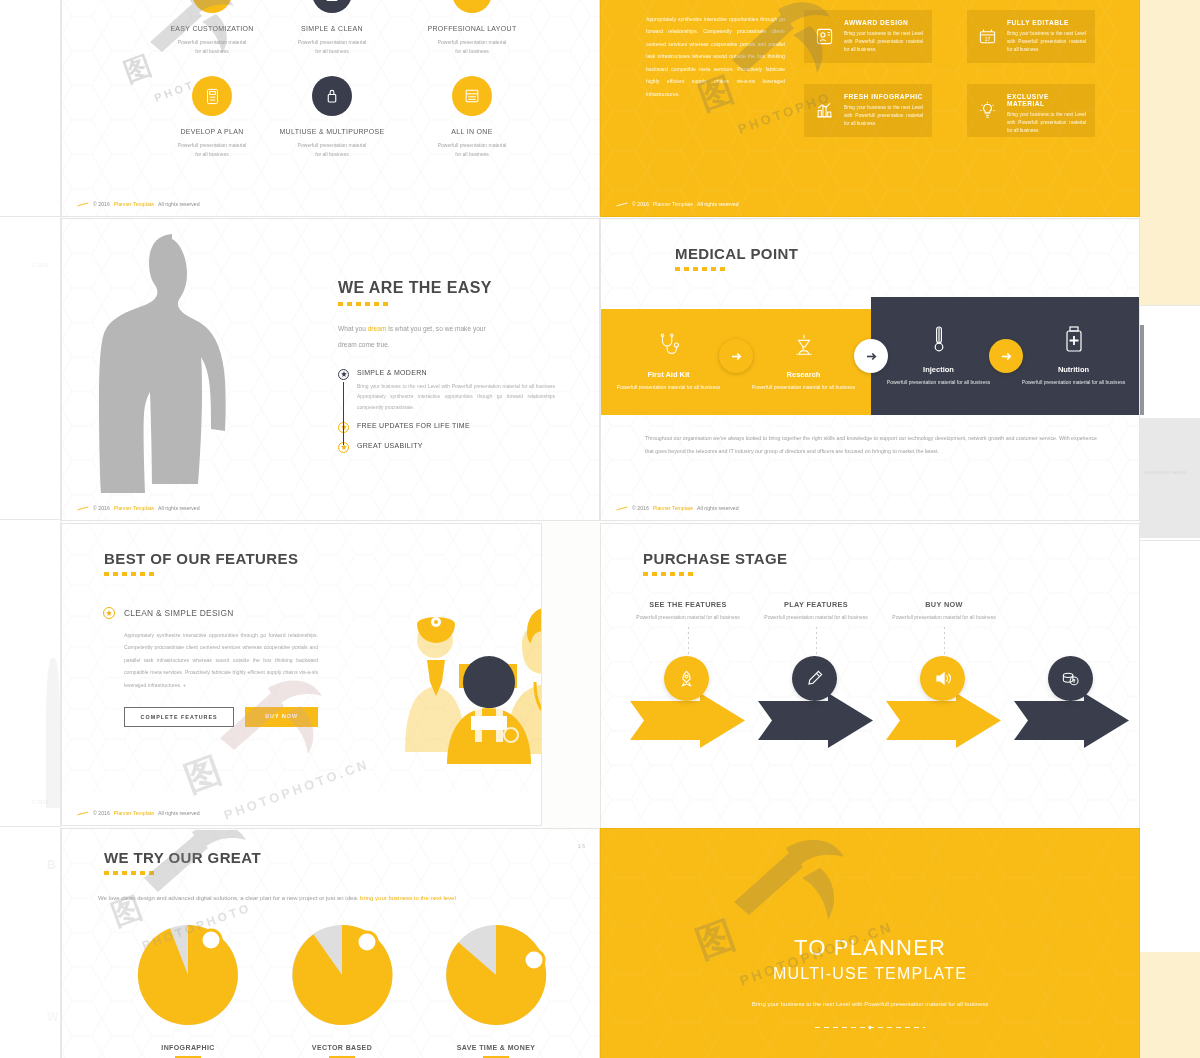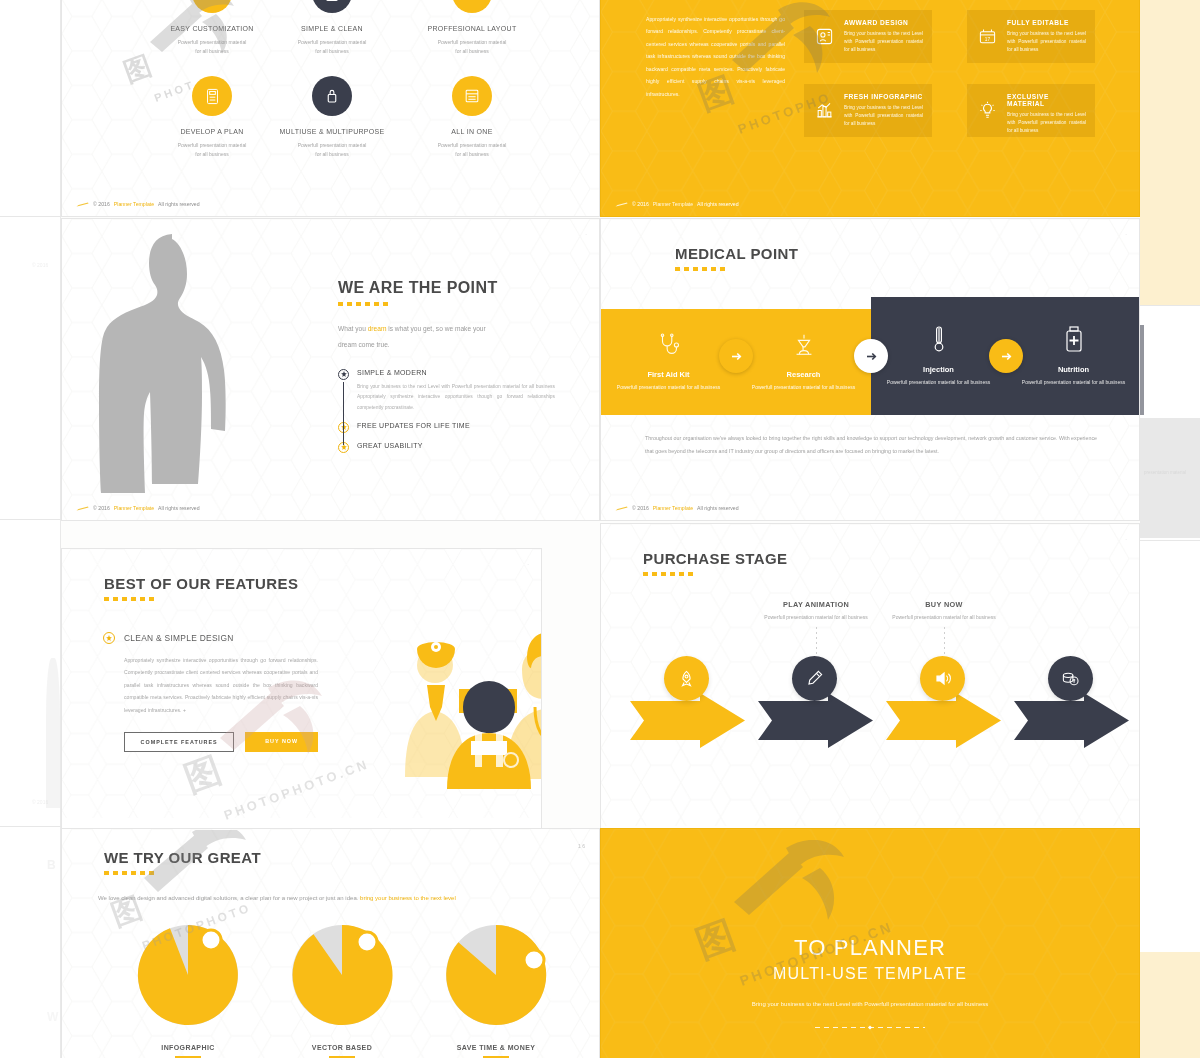--- a/index.html
+++ b/index.html
@@ -314,21 +314,21 @@
   <div class="slide" style="left:61px;top:218px;width:539px;height:303px;">
     <svg class="hexbg" viewBox="0 0 539 303" preserveAspectRatio="none">
       <rect width="539" height="303" fill="url(#hx1)"></rect>
     </svg>
 
     <svg style="position:absolute;left:32px;top:12px;width:175px;height:262px;" viewBox="0 0 175 262">
       <path fill="#b6b6b6" d="M78 3c-17 1-23 14-23 29 0 9 2 17 6 22 2 3 3 6 2 10-2 6-9 9-20 13-16 6-27 12-32 23-5 10-6 40-6 70 0 40 1 78 2 92h44c-1-30-2-60-1-80 1-10 3-16 6-21 1 28 2 70 2 92h46c2-26 4-60 4-90 0-12 0-26-1-37 5 8 8 19 9 33 1 11 1 26 1 39l14 2c1-20 1-45-1-61-3-24-11-40-25-48-9-5-17-8-20-14-2-4-1-7 1-10 4-6 7-14 7-24 0-17-7-31-15-35-4-3-8-5-0-0z"></path>
     </svg>
 
     <div style="position:absolute;left:276px;top:60px;width:230px;">
-      <div class="s-title" style="font-size:16px;">WE ARE THE POINT</div>
+      <div class="s-title" style="font-size:16px;">WE ARE THE EASY</div>
       <div class="s-dash" style="width:52px;"></div>
 
       <div style="margin-top:15px;font-size:6.6px;color:#9b9b9b;line-height:2.4;">
         <span>What you </span><span style="color:#f0b40e;">dream</span><span> is what you get, so we make your</span><br>
         <span>dream come true.</span>
       </div>
 
       <div style="margin-top:16px;position:relative;">
         <div style="position:absolute;left:5px;top:13px;width:1px;height:63px;background:#3a3e4c;"></div>
         <div class="bullet-row">
@@ -458,21 +458,21 @@
     <div class="foot">
       <svg class="pencil" viewBox="0 0 26 10">
           <path d="M1 9 L5 6 L24 1 L25 3 L6 8 Z" fill="#f4c53a"></path>
         </svg>
       <span>© 2016</span>
       <span class="brand">Planner Template</span>
       <span>All rights reserved</span>
     </div>
   </div>
 
-  <div class="slide" style="left:61px;top:548px;width:481px;height:303px;text-decoration:underline;">
+  <div class="slide" style="left:61px;top:523px;width:481px;height:303px;text-decoration:underline;">
     <svg class="hexbg" viewBox="0 0 539 303" preserveAspectRatio="none">
       <rect width="539" height="303" fill="url(#hx1)"></rect>
     </svg>
 
     <div style="position:absolute;left:42px;top:26px;">
       <div class="s-title" style="font-size:15px;">BEST OF OUR FEATURES</div>
       <div class="s-dash" style="width:52px;"></div>
     </div>
 
     <div style="position:absolute;left:41px;top:83px;width:215px;">
@@ -533,33 +533,38 @@
   <div class="slide" style="left:600px;top:523px;width:540px;height:379px;padding-left:36px;">
     <svg class="hexbg" viewBox="0 0 540 303" preserveAspectRatio="none">
       <rect width="540" height="303" fill="url(#hx1)"></rect>
     </svg>
 
     <div style="position:absolute;left:42px;top:26px;">
       <div class="s-title" style="font-size:15px;">PURCHASE STAGE</div>
       <div class="s-dash" style="width:52px;"></div>
     </div>
 
+    <div class="stagecol" style="left:27px;top:76px;">
+      <h5>SEE THE FEATURES</h5>
+      <p>Powerfull presentation material for all business</p>
+      <div class="dotline"></div>
+    </div>
     <div class="circ y" style="position:absolute;left:63px;top:132px;width:45px;height:45px;z-index:3;box-shadow:0 2px 5px rgba(0,0,0,.12);">
       <svg width="19" height="19" viewBox="0 0 24 24" fill="none" stroke="#fff" stroke-width="1.4">
           <path d="M12 3c3 2.5 4.5 6 4.5 9.5L12 17l-4.5-4.5C7.5 9 9 5.5 12 3z"></path>
           <circle cx="12" cy="9.5" r="1.8"></circle>
           <path d="M9 17l-2 4 5-2 5 2-2-4"></path>
         </svg>
     </div>
     <svg style="position:absolute;left:29px;top:169px;width:115px;height:55px;" viewBox="0 0 115 55">
       <path fill="#f9bc16" d="M0 8 L70 8 L70 0 L115 27.5 L70 55 L70 47 L0 47 L14 27.5 Z"></path>
     </svg>
 
     <div class="stagecol" style="left:155px;top:76px;">
-      <h5>PLAY ANIMATION</h5>
+      <h5>PLAY FEATURES</h5>
       <p>Powerfull presentation material for all business</p>
       <div class="dotline"></div>
     </div>
     <div class="circ d" style="position:absolute;left:191px;top:132px;width:45px;height:45px;z-index:3;box-shadow:0 2px 5px rgba(0,0,0,.12);">
       <svg width="19" height="19" viewBox="0 0 24 24" fill="none" stroke="#fff" stroke-width="1.4">
           <path d="M17 3l4 4-11 11-5 1 1-5z"></path>
           <path d="M14.5 5.5l4 4"></path>
         </svg>
     </div>
     <svg style="position:absolute;left:157px;top:169px;width:115px;height:55px;" viewBox="0 0 115 55">

